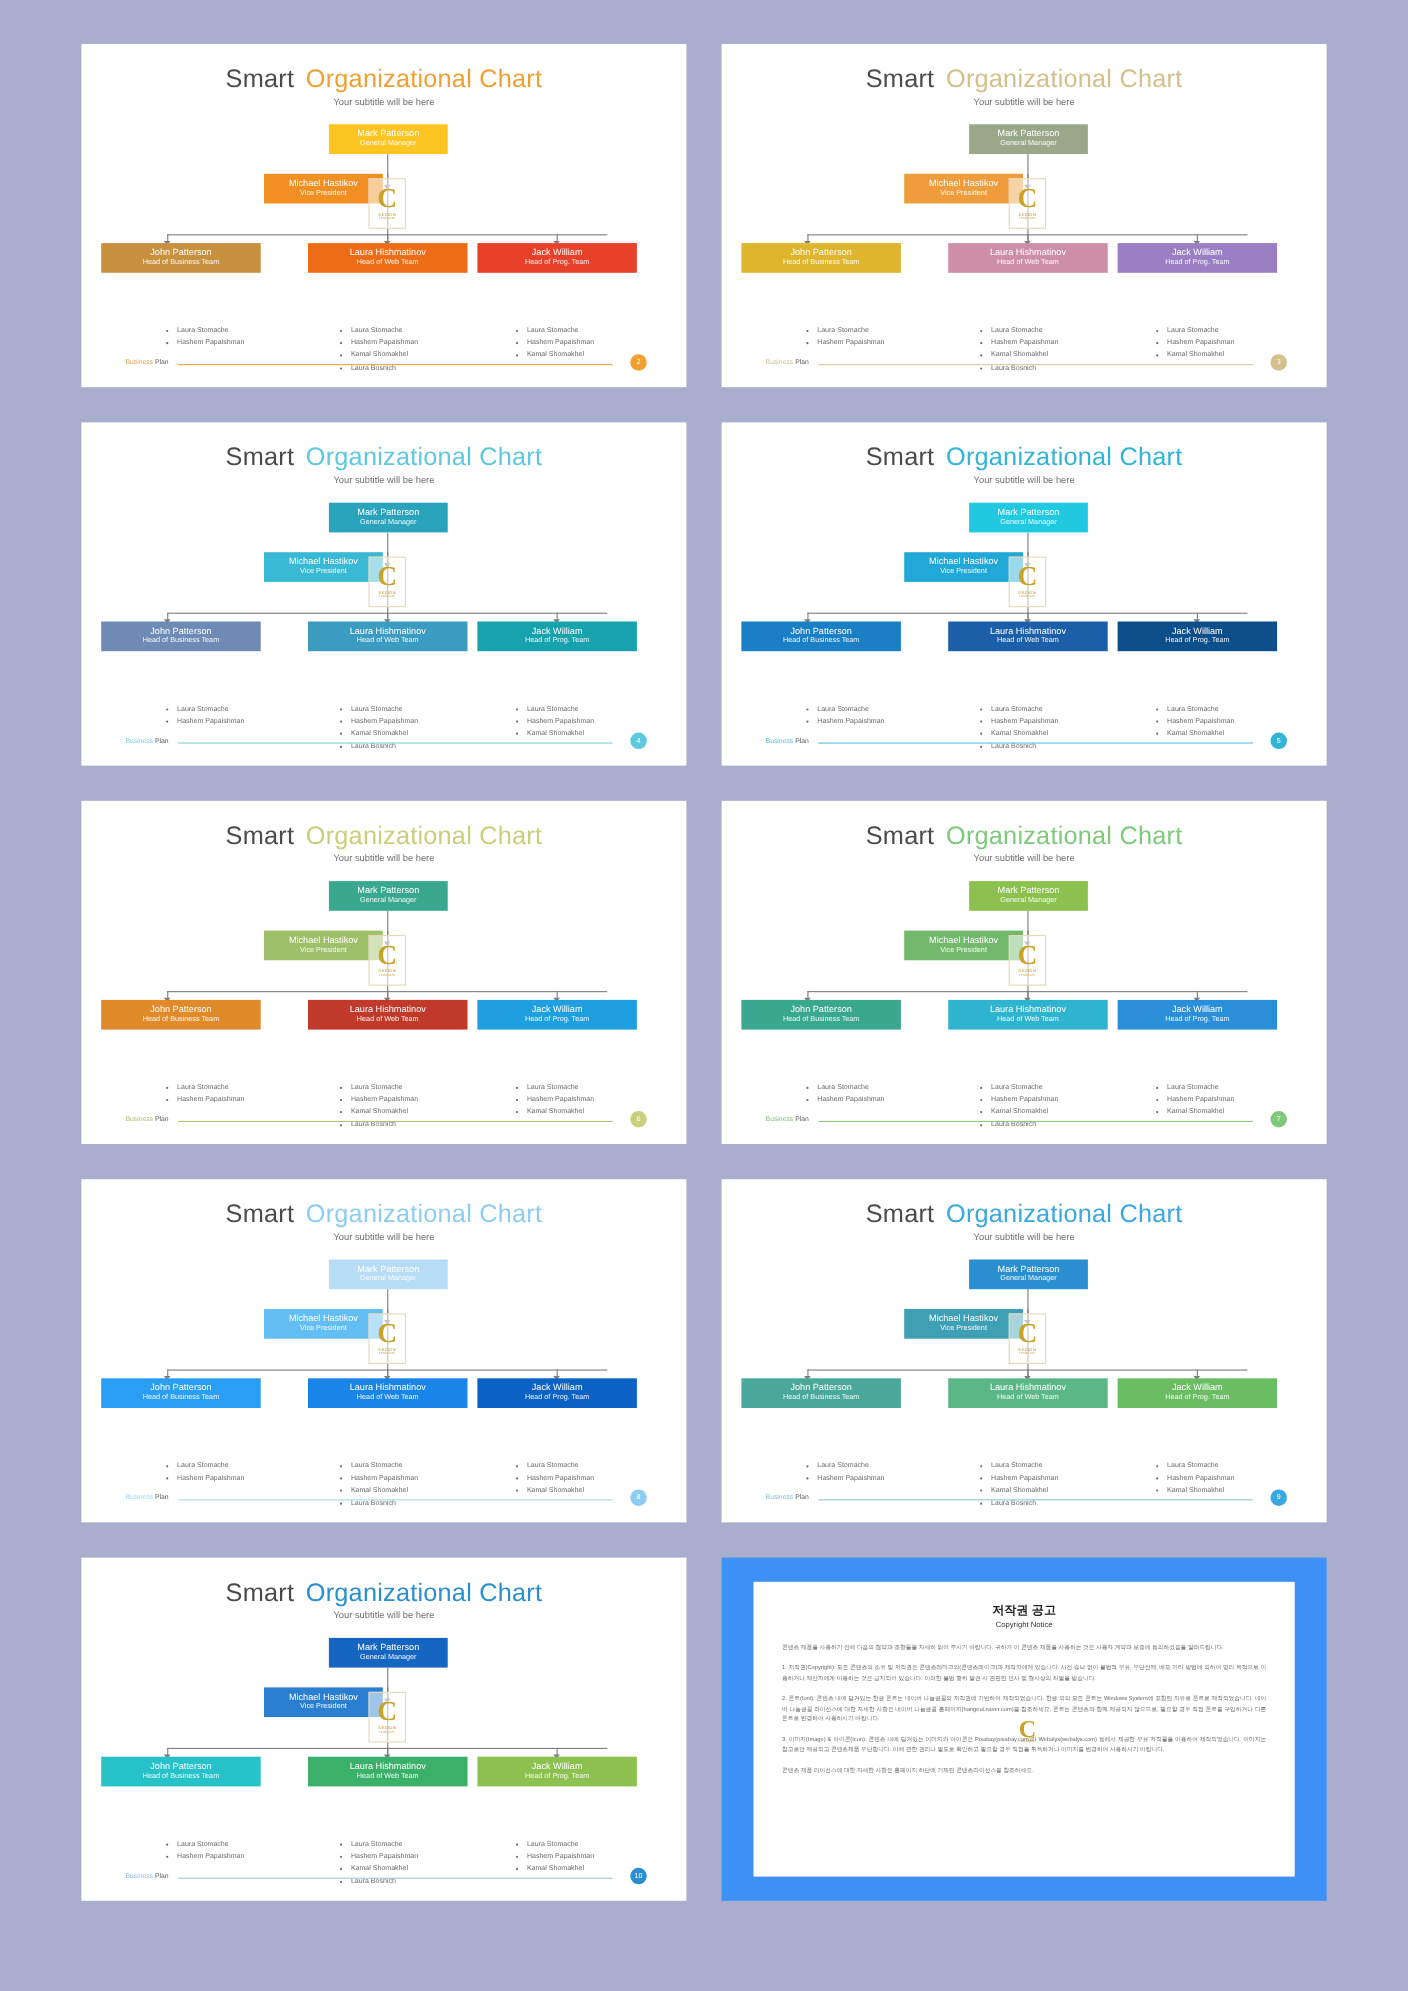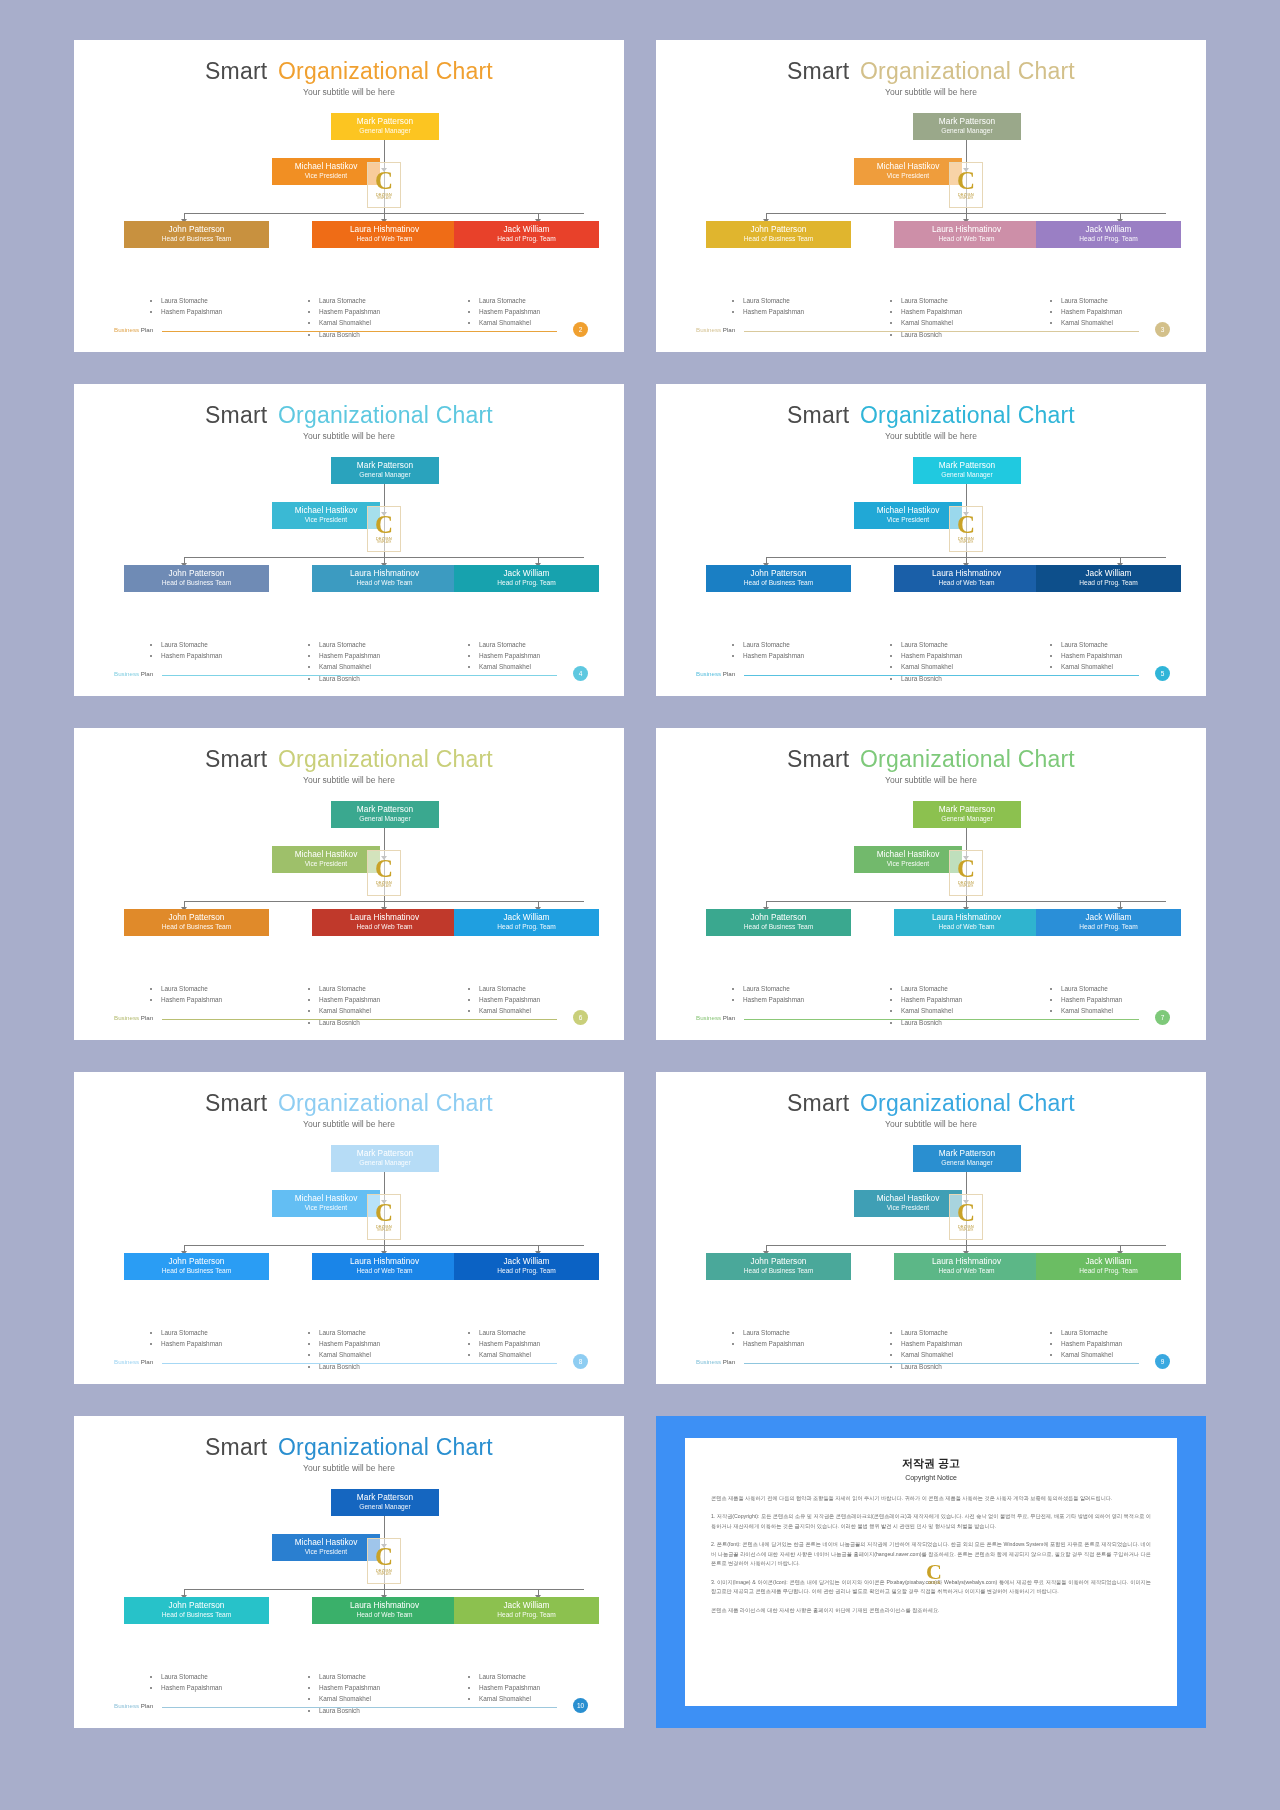--- a/index.html
+++ b/index.html
@@ -43,38 +43,37 @@
     font-size:8.5px;
     color:#6f6f6f;
     margin-top:2px;
   }
 
   
   .chart{
     position:relative;
     margin-top:16px;
     height:175px;
-    margin-left:32px;
   }
   .node{
     position:absolute;
     color:#fff;
     text-align:center;
     padding:4px 2px 5px;
     line-height:1.15;
   }
   .node .n-name{ font-size:8.3px; }
   .node .n-role{ font-size:6.6px; opacity:.93; }
 
   .node.gm{ left:225px; top:0px; width:108px; height:27px; }
   .node.vp{ left:166px; top:45px; width:108px; height:27px; }
   .node.l3{ top:108px; width:145px; height:27px; }
   .node.l3.a{ left:18px; }
   .node.l3.b{ left:206px; }
-  .node.l3.c{ left:348px; }
+  .node.l3.c{ left:360px; }
 
   
   .wire{ position:absolute; background:#7d7d7d; }
   .v-gm{ left:278px; top:27px; width:1px; height:81px; }
   .h-bus{ left:78px; top:100px; height:1px; width:400px; }
   .t-a{ left:78px;  top:100px; width:1px; height:8px; }
   .t-b{ left:278px; top:100px; width:1px; height:8px; }
   .t-c{ left:432px; top:100px; width:1px; height:8px; }
   .v-vp{ left:278px; top:45px; width:1px; height:14px; }
   .arrow{ position:absolute; width:0;height:0;

